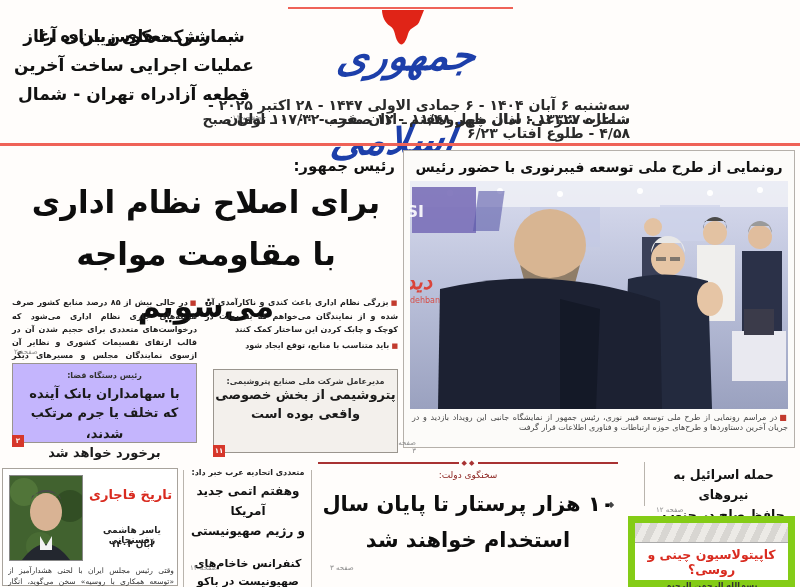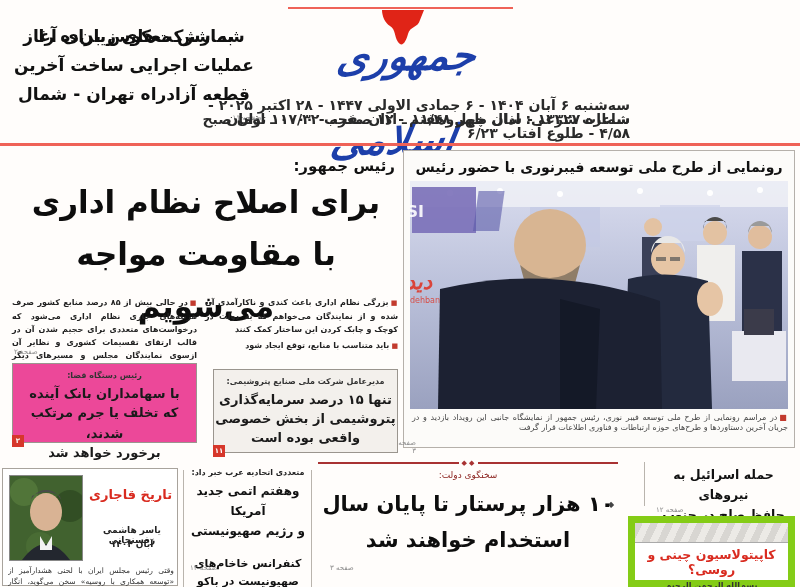--- a/index.html
+++ b/index.html
@@ -5,21 +5,21 @@
   * { margin:0; padding:0; box-sizing:border-box; }
   body { font-family:"DejaVu Sans","Liberation Sans",sans-serif; background:#e9e9e9; }
   #paper { position:relative; width:800px; height:587px; background:#fffdfb; overflow:hidden; margin:0 auto; direction:rtl; }
   .abs { position:absolute; }
   .hl { font-weight:bold; color:#111; text-align:center; font-size:17px; line-height:29px; }
   .pt { font-size:7px; color:#8a8a8a; }
   .kicker { font-weight:bold; color:#111; }
   .big-hl { font-weight:900; color:#0d0d0d; text-align:center; font-size:31px; line-height:52px; letter-spacing:-0.5px; }
   .bullet-p { font-size:8px; font-weight:bold; color:#222; text-align:justify; line-height:13px; }
   .bullet-p .sq { color:#c23a2e; font-size:7px; margin-left:2px; }
-  .notebox { background:#ec4899; border:1px solid #9a958e; text-align:center; }
+  .notebox { background:#c4b5fd; border:1px solid #9a958e; text-align:center; }
   .notebox .nk { font-size:8px; font-weight:bold; color:#333; padding-top:7px; }
   .notebox .nt { font-size:13px; font-weight:bold; color:#1a1a1a; line-height:21px; margin-top:3px; }
   .corner-tag { position:absolute; right:auto; left:-1px; bottom:-5px; width:12px; height:12px; background:#d6372b; color:#fff; font-size:7px; font-weight:bold; line-height:12px; text-align:center; }
   .vline { width:1px; background:#b9b4ad; }
   .redrule { background:#ef6257; }
   .ornrule { display:flex; align-items:center; color:#a83232; }
   .ornrule .bar { flex:1; height:2px; background:#a83232; }
   .ornrule .dia { font-size:7px; padding:0 3px; }
   .datebar { font-size:14px; color:#2a2a2a; text-align:right; line-height:14px; font-weight:bold; letter-spacing:-0.2px; }
   .photo-frame { border:1px solid #b5b0aa; background:#fcfbf9; }
@@ -77,21 +77,20 @@
   <div class="abs notebox" style="left:12px; top:363px; width:185px; height:80px;">
     <div class="nk">رئیس دستگاه قضا:</div>
     <div class="nt">با سهامداران بانک آینده</div>
     <div class="nt" style="margin-top:-2px;">که تخلف یا جرم مرتکب شدند،</div>
     <div class="nt" style="margin-top:-2px;">برخورد خواهد شد</div>
     <div class="corner-tag">۲</div>
   </div>
 
   <div class="abs notebox" style="left:213px; top:369px; width:185px; height:84px; background:#f3f0ec;">
     <div class="nk">مدیرعامل شرکت ملی صنایع پتروشیمی:</div>
-    <div class="nt">تنها ۱۵ درصد سرمایه‌گذاری</div>
     <div class="nt" style="margin-top:-2px;">پتروشیمی از بخش خصوصی</div>
     <div class="nt" style="margin-top:-2px;">واقعی بوده است</div>
     <div class="corner-tag">۱۱</div>
   </div>
 
   <div class="abs photo-frame" style="left:403px; top:150px; width:392px; height:298px; padding:4px 6px;">
     <div style="text-align:center; font-size:14px; font-weight:bold; color:#111; line-height:24px;">رونمایی از طرح ملی توسعه فیبرنوری با حضور رئیس جمهور</div>
 
     <div class="abs" style="left:6px; top:30px; width:378px; height:228px;">
       <svg width="378" height="228" viewBox="0 0 378 228">

